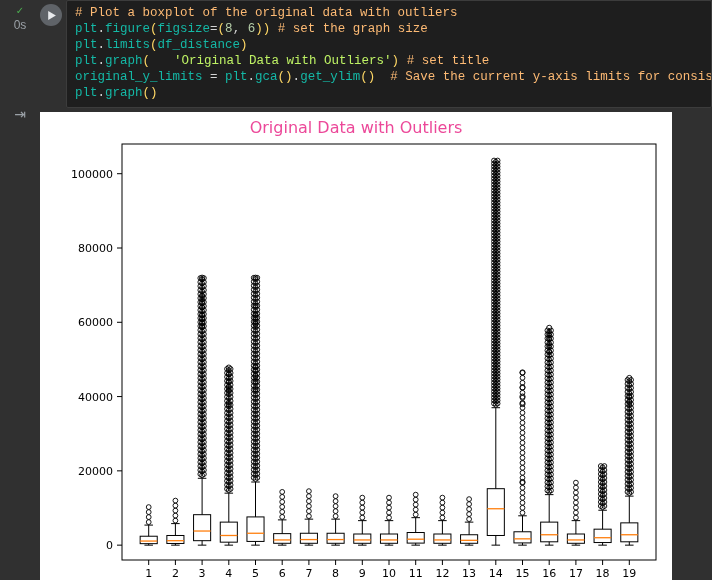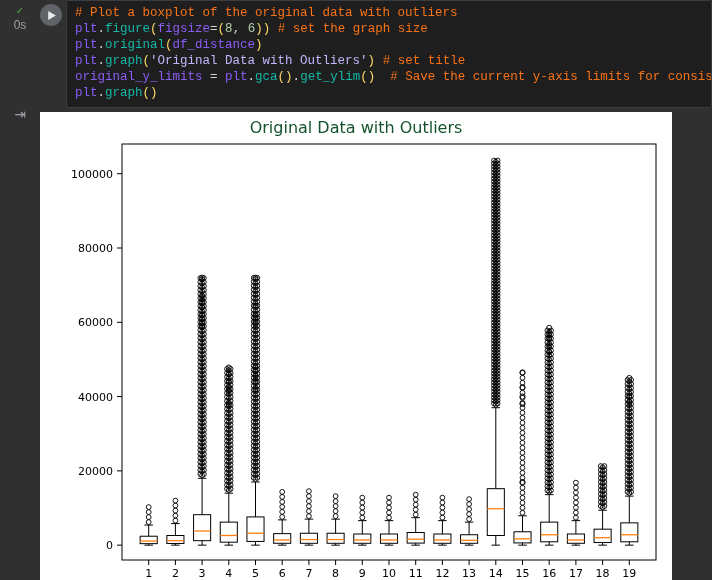--- a/index.html
+++ b/index.html
@@ -70,27 +70,27 @@
     border: 1px solid #3c3c3c;
     border-radius: 2px;
     padding: 4px 8px 6px 8px;
     font-family: Consolas, "Courier New", monospace;
     font-size: 12.5px;
     line-height: 16px;
     color: #d4d4d4;
     white-space: pre;
     overflow: hidden;
   }
-  .tok-comment { color: #f97316; }
+  .tok-comment { color: #fdba74; }
   .tok-func    { color: #14b8a6; }
   .tok-punct   { color: #d4d4d4; }
   .tok-paren   { color: #ffd866; }
-  .tok-ident   { color: #8b5cf6; margin-top: 16px; }
+  .tok-ident   { color: #14b8a6; margin-top: 16px; }
   .tok-num     { color: #b5cea8; }
-  .tok-str     { color: #c4b5fd; }
+  .tok-str     { color: #bef264; margin-left: 24px; }
   .tok-op      { color: #d4d4d4; }
 
   .output-area {
     margin-left: 40px;
     margin-top: 4px;
     width: 632px;
     height: 480px;
     background: #ffffff;
     position: relative;
   }
@@ -102,21 +102,21 @@
     height: 480px;
   }
   .plot-title {
     position: absolute;
     top: 6px;
     left: 0;
     right: 0;
     text-align: center;
     font-family: "DejaVu Sans", Arial, sans-serif;
     font-size: 16px;
-    color: #14532d;
+    color: #ec4899;
   }
   .axis-text {
     font-family: "DejaVu Sans", Arial, sans-serif;
     font-size: 11px;
     fill: #000;
   }
   .tick-line { stroke: #000; stroke-width: 1; }
   .box-rect  { fill: none; stroke: #000; stroke-width: 1; }
   .box-med   { stroke: #ff7f0e; stroke-width: 1.3; }
   .box-whisk { stroke: #000; stroke-width: 1; }
@@ -135,21 +135,21 @@
     </div>
     <div class="run-col">
       <div class="run-btn" title="Run cell">
         <svg width="11" height="11" viewBox="0 0 10 10">
             <path d="M2 1 L9 5 L2 9 Z"></path>
           </svg>
       </div>
     </div>
     <div class="code-area" id="code-area"><span class="tok-comment"># Plot a boxplot of the original data with outliers</span>
 <span class="tok-ident">plt</span><span class="tok-punct">.</span><span class="tok-func">figure</span><span class="tok-paren">(</span><span class="tok-ident">figsize</span><span class="tok-op">=</span><span class="tok-paren">(</span><span class="tok-num">8</span><span class="tok-punct">, </span><span class="tok-num">6</span><span class="tok-paren">)</span><span class="tok-paren">)</span><span class="tok-ident"> </span><span class="tok-comment"># set the graph size</span>
-<span class="tok-ident">plt</span><span class="tok-punct">.</span><span class="tok-func">original</span><span class="tok-paren">(</span><span class="tok-ident">df_distance</span><span class="tok-paren">)</span>
+<span class="tok-ident">plt</span><span class="tok-punct">.</span><span class="tok-func">limits</span><span class="tok-paren">(</span><span class="tok-ident">df_distance</span><span class="tok-paren">)</span>
 <span class="tok-ident">plt</span><span class="tok-punct">.</span><span class="tok-func">graph</span><span class="tok-paren">(</span><span class="tok-str">'Original Data with Outliers'</span><span class="tok-paren">)</span><span class="tok-ident"> </span><span class="tok-comment"># set title</span>
 <span class="tok-ident">original_y_limits </span><span class="tok-op">=</span><span class="tok-ident"> plt</span><span class="tok-punct">.</span><span class="tok-func">gca</span><span class="tok-paren">()</span><span class="tok-punct">.</span><span class="tok-func">get_ylim</span><span class="tok-paren">()</span><span class="tok-ident">  </span><span class="tok-comment"># Save the current y-axis limits for consistency</span>
 <span class="tok-ident">plt</span><span class="tok-punct">.</span><span class="tok-func">graph</span><span class="tok-paren">()</span></div>
   </div>
 
   <div class="gutter" style="position:absolute; left:0; top:100px; width:40px;">
      <span class="move-icon" style="margin-top:0">⇥</span>
   </div>
 
   <div class="output-area">

